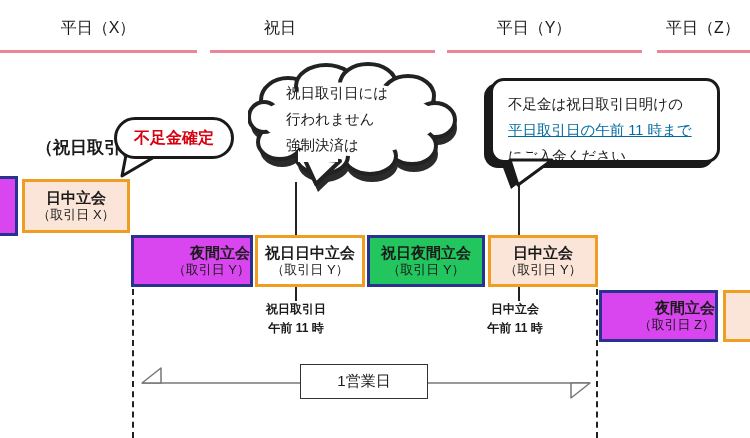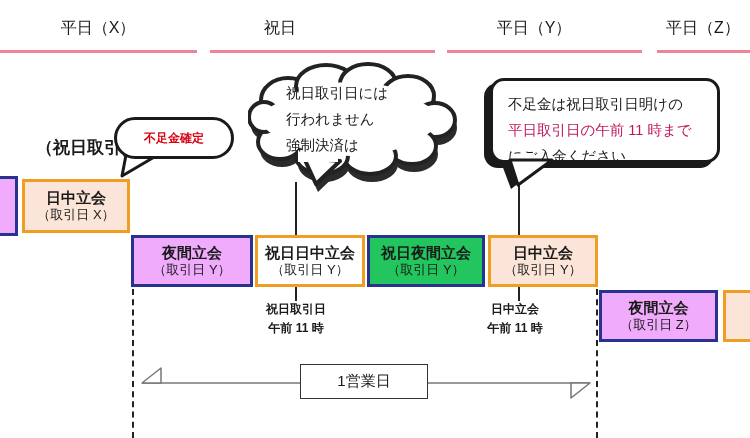--- a/index.html
+++ b/index.html
@@ -10,42 +10,42 @@
   
   .hdr{position:absolute;top:18px;transform:translateX(-50%);font-size:16px;white-space:nowrap;}
   .uline{position:absolute;top:50px;height:3px;background:#ec8598;}
   
   .box{position:absolute;border:3px solid #000;box-sizing:border-box;display:flex;
        flex-direction:column;align-items:center;justify-content:center;
        text-align:center;line-height:1.25;z-index:2;}
   .box .nm{font-weight:bold;font-size:15px;white-space:nowrap;}
   .box .dt{font-size:13px;white-space:nowrap;}
   .day{border-color:#f09e22;background:#fbe5d8;}
-  .night{border-color:#27338f;background:#f0abfc;}
+  .night{border-color:#27338f;background:#d946ef;align-items:flex-end;}
   .hday{border-color:#f09e22;background:#fff;}
   .hnight{border-color:#27338f;background:#22c55e;}
   
   .vline{position:absolute;width:2px;background:#222;z-index:1;}
   .dash{position:absolute;width:0;border-left:2px dashed #222;z-index:1;}
   
   .marker{position:absolute;transform:translateX(-50%);text-align:center;
           font-weight:bold;font-size:12px;line-height:19px;white-space:nowrap;z-index:2;}
   
   .leftlabel{position:absolute;left:6px;top:136px;font-size:17px;font-weight:bold;white-space:nowrap;margin-left:30px;}
   
   .badge{position:absolute;left:114px;top:117px;width:120px;height:42px;background:#fff;
          border:3px solid #1a1a1a;border-radius:24px;box-sizing:border-box;display:flex;
          align-items:center;justify-content:center;z-index:4;}
-  .badge span{color:#d7000f;font-weight:bold;font-size:12px;white-space:nowrap;}
+  .badge span{color:#d7000f;font-weight:bold;font-size:16px;white-space:nowrap;}
   
   .bubble{position:absolute;left:490px;top:78px;width:230px;height:85px;background:#fff;
           border:3px solid #1a1a1a;border-radius:14px;box-sizing:border-box;
           box-shadow:-6px 5px 0 #1a1a1a;z-index:4;}
   .bubble .txt{padding:10px 0 0 15px;font-size:14.5px;line-height:26px;white-space:nowrap;}
-  .red{color:#be185d;}
+  .red{color:#0369a1;text-decoration:underline;}
   
   .cloudtxt{position:absolute;left:286px;top:80px;font-size:14.5px;line-height:26px;
             white-space:nowrap;z-index:5;}
   .abs{position:absolute;}
   
   .spanbox{position:absolute;left:300px;top:364px;width:128px;height:35px;background:#fff;
            border:1px solid #333;box-sizing:border-box;display:flex;align-items:center;
            justify-content:center;font-size:15px;z-index:3;white-space:nowrap;}
 </style>
 </head>

